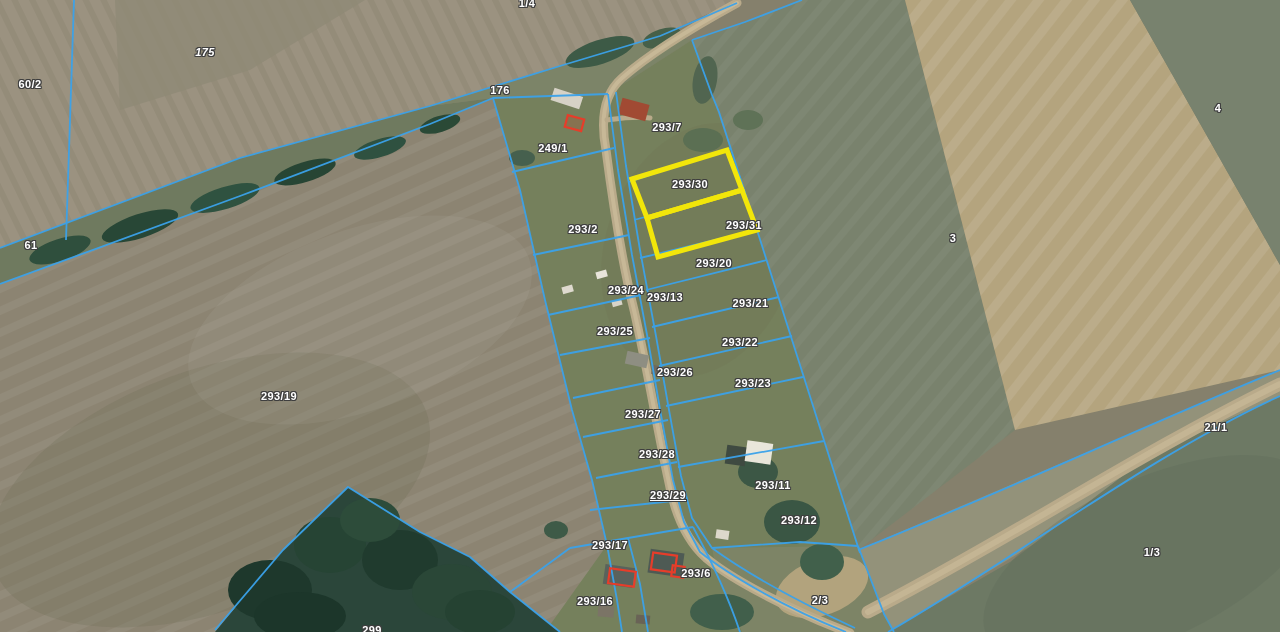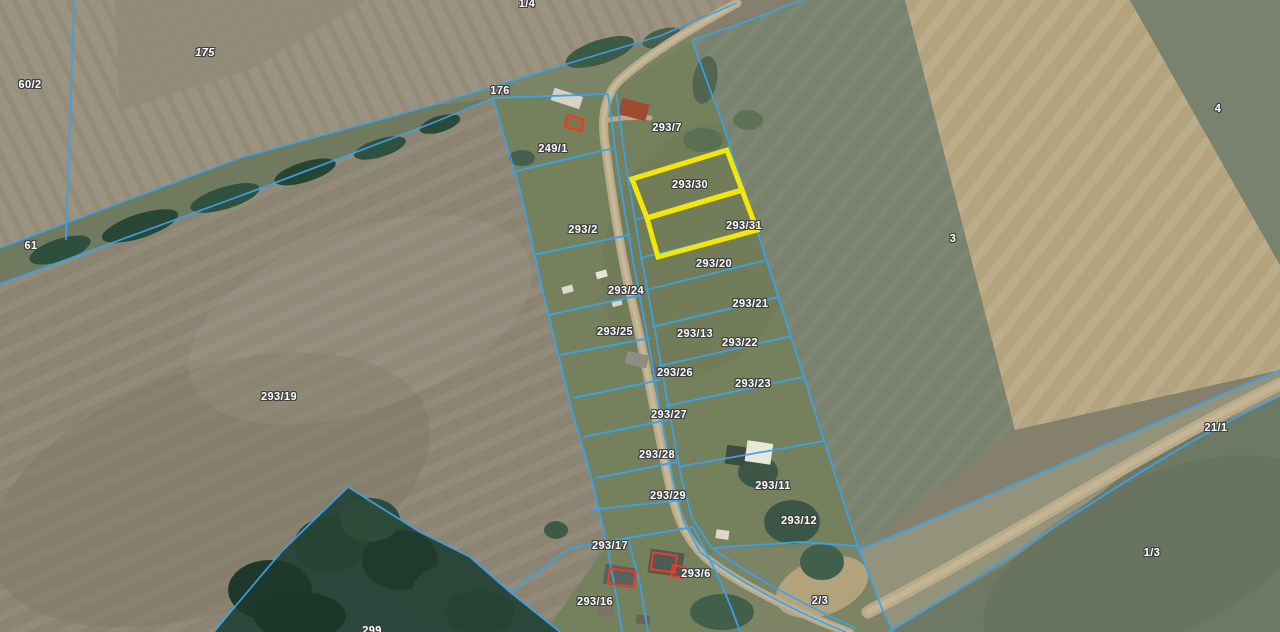--- a/index.html
+++ b/index.html
@@ -197,30 +197,30 @@
       <div class="plabel" style="left: 1218px; top: 108px;">4</div>
       <div class="plabel" style="left: 31px; top: 245px;">61</div>
       <div class="plabel" style="left: 953px; top: 238px;">3</div>
       <div class="plabel" style="left: 667px; top: 127px;">293/7</div>
       <div class="plabel" style="left: 553px; top: 148px;">249/1</div>
       <div class="plabel" style="left: 690px; top: 184px;">293/30</div>
       <div class="plabel" style="left: 700px; top: 225px; margin-left: 44px;">293/31</div>
       <div class="plabel" style="left: 583px; top: 229px;">293/2</div>
       <div class="plabel" style="left: 714px; top: 263px;">293/20</div>
       <div class="plabel" style="left: 602px; top: 290px; padding-left: 48px;">293/24</div>
-      <div class="plabel" style="left: 695px; top: 297px; margin-top: 36px;">293/13</div>
+      <div class="plabel" style="left: 665px; top: 297px;">293/13</div>
       <div class="plabel" style="left: 727px; top: 303px; padding-left: 47px;">293/21</div>
       <div class="plabel" style="left: 615px; top: 331px;">293/25</div>
       <div class="plabel" style="left: 740px; top: 342px;">293/22</div>
       <div class="plabel" style="left: 629px; top: 372px; margin-left: 46px;">293/26</div>
       <div class="plabel" style="left: 753px; top: 383px;">293/23</div>
-      <div class="plabel" style="left: 643px; top: 414px; margin-left: 26px;">293/27</div>
+      <div class="plabel" style="left: 643px; top: 414px;">293/27</div>
       <div class="plabel" style="left: 657px; top: 454px; text-align: center;">293/28</div>
       <div class="plabel" style="left: 773px; top: 441px; margin-top: 44px;">293/11</div>
-      <div class="plabel" style="left: 668px; top: 495px;">293/29</div>
+      <div class="plabel" style="left: 668px; top: 495px; text-decoration: underline;">293/29</div>
       <div class="plabel" style="left: 799px; top: 520px;">293/12</div>
       <div class="plabel" style="left: 279px; top: 396px;">293/19</div>
       <div class="plabel" style="left: 610px; top: 545px;">293/17</div>
       <div class="plabel" style="left: 696px; top: 573px;">293/6</div>
       <div class="plabel" style="left: 595px; top: 601px;">293/16</div>
       <div class="plabel" style="left: 372px; top: 630px;">299</div>
       <div class="plabel" style="left: 820px; top: 600px;">2/3</div>
       <div class="plabel" style="left: 1216px; top: 427px;">21/1</div>
       <div class="plabel" style="left: 1152px; top: 552px;">1/3</div>
     </div>

